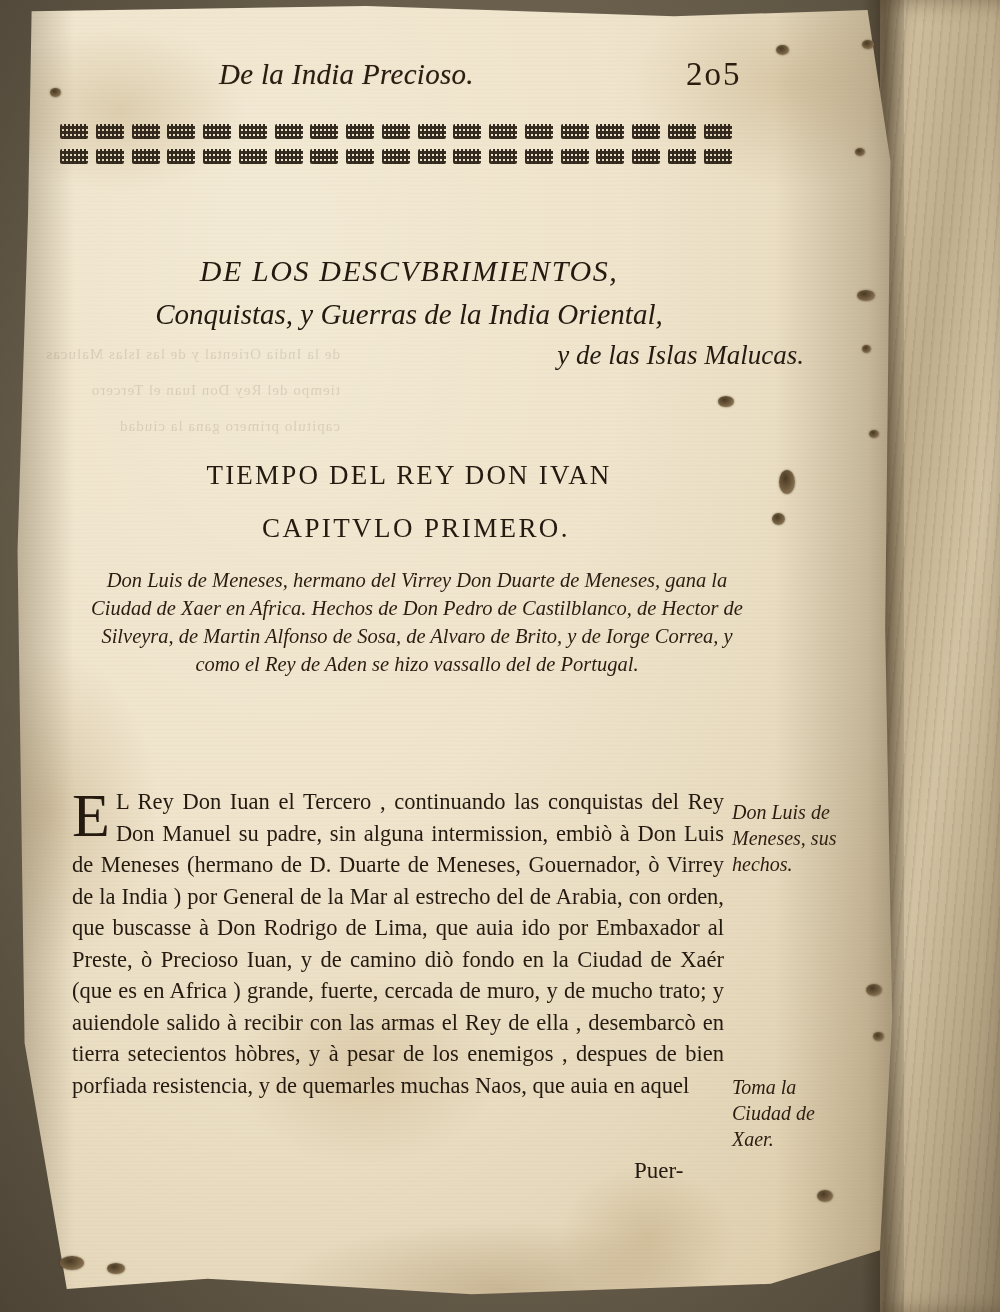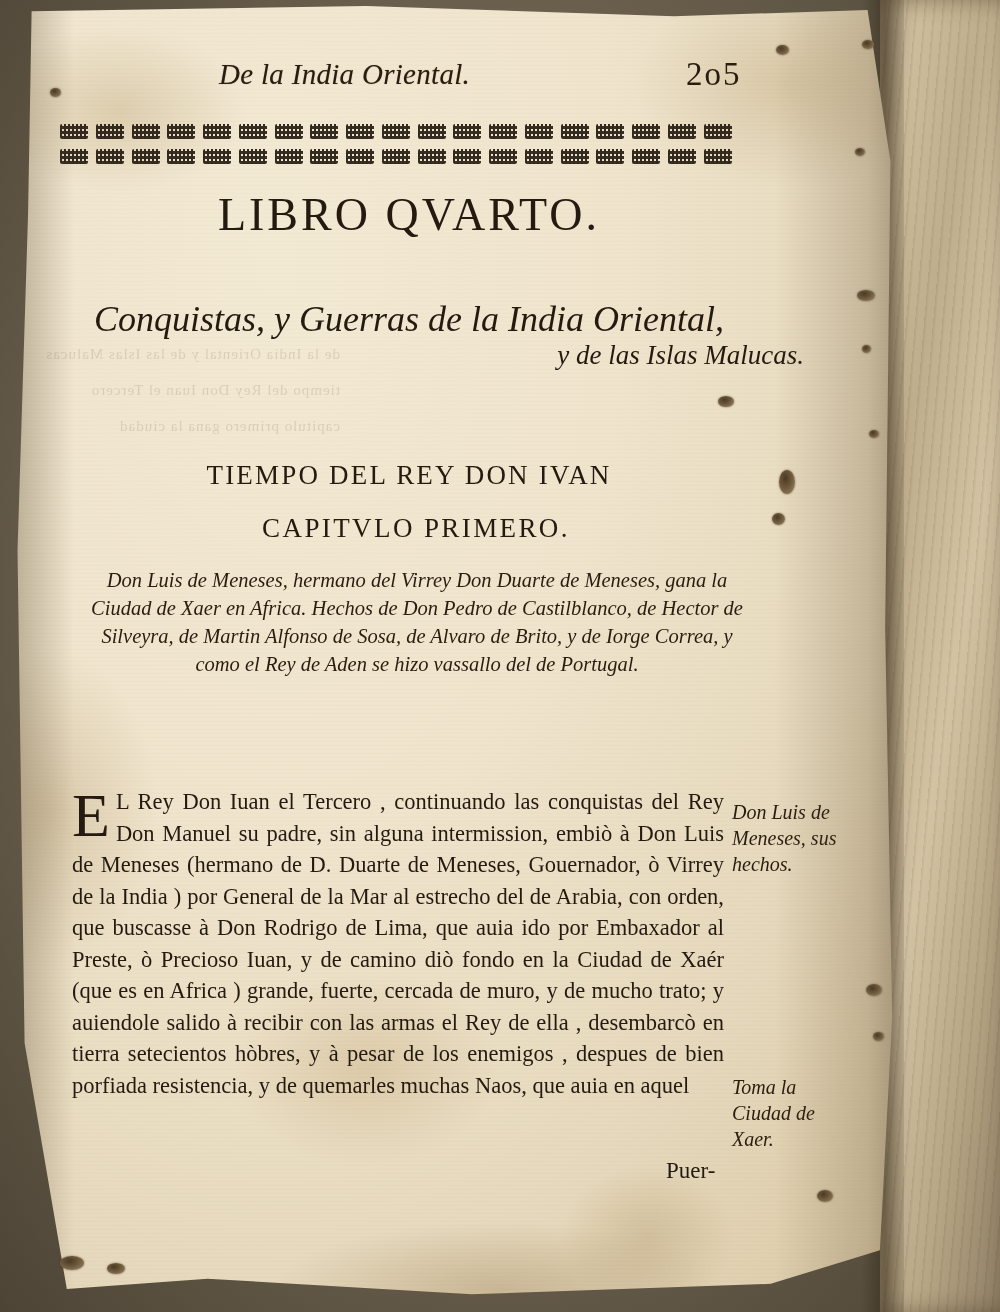--- a/index.html
+++ b/index.html
@@ -178,21 +178,21 @@
     letter-spacing: 1.6px;
     color: #241a10;
   }
   .title-sub2 {
     position: absolute;
     top: 292px;
     left: 0;
     width: 790px;
     text-align: center;
     font-style: italic;
-    font-size: 36px;
+    font-size: 29px;
     color: #241a10;
   }
   .title-sub3 {
     position: absolute;
     top: 334px;
     left: 0;
     width: 790px;
     text-align: right;
     font-style: italic;
     font-size: 27px;
@@ -256,21 +256,21 @@
   .dropcap {
     float: left;
     font-size: 62px;
     line-height: 50px;
     padding: 4px 6px 0 0;
     color: #241a10;
   }
   .catchword {
     position: absolute;
     top: 1152px;
-    left: 652px;
+    left: 620px;
     font-size: 23px;
     color: #241a10;
   }
 
   .marginal {
     position: absolute;
     left: 718px;
     width: 120px;
     font-style: italic;
     font-size: 20px;
@@ -315,21 +315,21 @@
 <div id="page">
 
   <div class="backdrop"></div>
   <div class="book-edge"></div>
   <div class="edge-shadow"></div>
 
   <div class="leaf">
 
     <div class="showthrough">de la India Oriental y de las Islas Malucas tiempo del Rey Don Iuan el Tercero capitulo primero gana la ciudad</div>
 
-    <div class="running-head">De la India Oriental.</div>
+    <div class="running-head">De la India Precioso.</div>
     <div class="folio">2o5</div>
 
     <div class="ornament-band">
       <div class="orn-row">
         <span class="orn"></span>
         <span class="orn"></span>
         <span class="orn"></span>
         <span class="orn"></span>
         <span class="orn"></span>
         <span class="orn"></span>
@@ -363,21 +363,21 @@
         <span class="orn"></span>
         <span class="orn"></span>
         <span class="orn"></span>
         <span class="orn"></span>
         <span class="orn"></span>
         <span class="orn"></span>
         <span class="orn"></span>
       </div>
     </div>
 
-    <div class="title-main">LIBRO QVARTO.</div>
+    <div class="title-sub1">DE LOS DESCVBRIMIENTOS,</div>
     <div class="title-sub2">Conquistas, y Guerras de la India Oriental,</div>
     <div class="title-sub3">y de las Islas Malucas.</div>
 
     <div class="reign-line1">TIEMPO DEL REY DON IVAN</div>
 
     <div class="chapter-head">CAPITVLO PRIMERO.</div>
 
     <div class="argument">Don Luis de Meneses, hermano del Virrey Don Duarte de Meneses, gana la Ciudad de Xaer en Africa. Hechos de Don Pedro de Castilblanco, de Hector de Silveyra, de Martin Alfonso de Sosa, de Alvaro de Brito, y de Iorge Correa, y como el Rey de Aden se hizo vassallo del de Portugal.</div>
 
     <div class="body">

